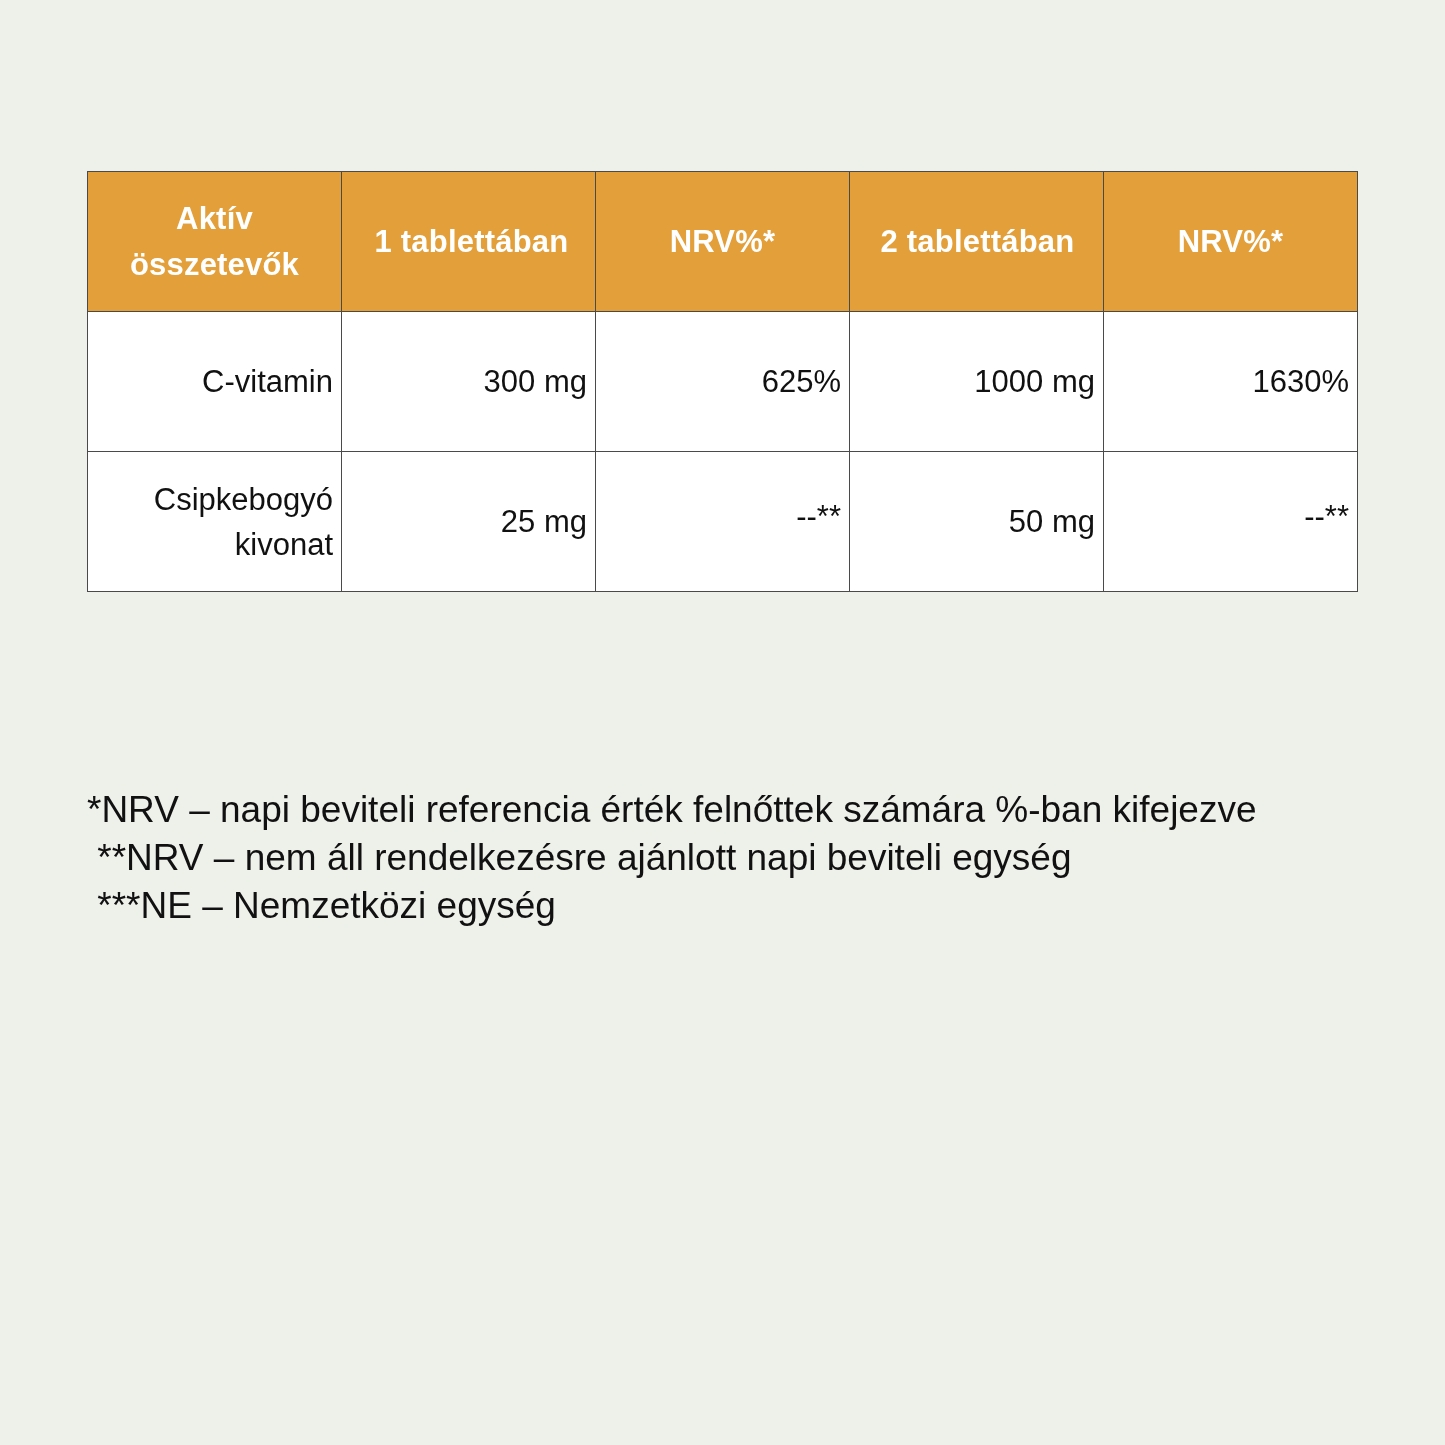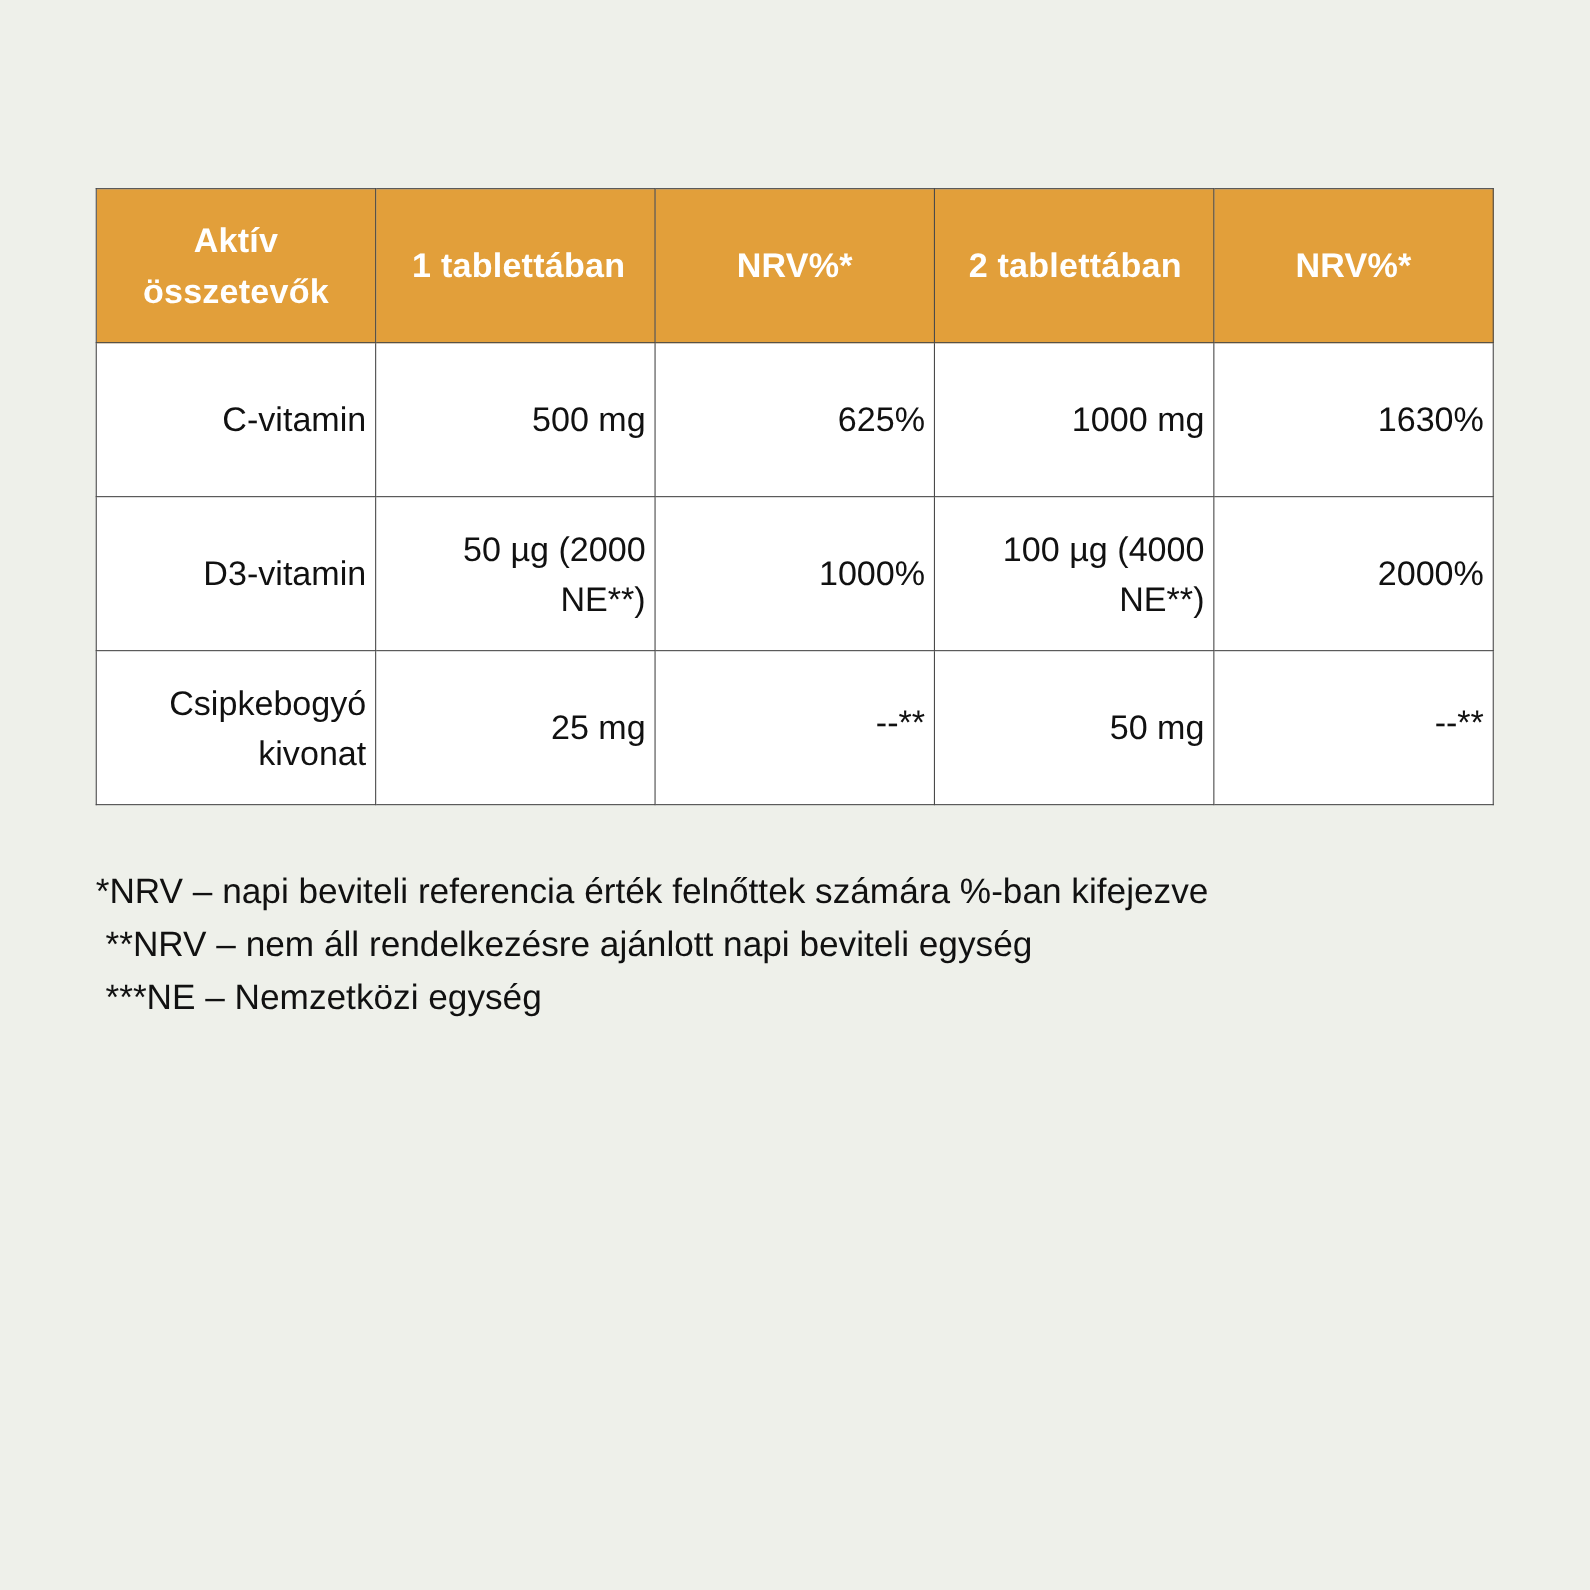--- a/index.html
+++ b/index.html
@@ -55,21 +55,21 @@
     }
     table.nutrition td.dash {
       vertical-align: middle;
       padding-bottom: 10px;
     }
     col.c { width: 254px; }
     .footnotes {
       position: absolute;
       left: 87px;
       top: 786px;
-      font-size: 32px;
+      font-size: 37px;
       line-height: 48px;
       color: #111;
     }
     .footnotes div { white-space: pre; }
   </style>
 </head>
 <body>
 
 <div class="table-wrap">
   <table class="nutrition">
@@ -85,31 +85,24 @@
         <th>Aktív összetevők</th>
         <th class="left-tight">1 tablettában</th>
         <th>NRV%*</th>
         <th class="left-tight" style="padding-left:8px">2 tablettában</th>
         <th>NRV%*</th>
       </tr>
     </thead>
     <tbody>
       <tr>
         <td>C-vitamin</td>
-        <td>500 mg</td>
+        <td>300 mg</td>
         <td>625%</td>
         <td>1000 mg</td>
         <td>1630%</td>
-      </tr>
-      <tr>
-        <td>D3-vitamin</td>
-        <td>50 µg (2000 NE**)</td>
-        <td>1000%</td>
-        <td>100 µg (4000 NE**)</td>
-        <td>2000%</td>
       </tr>
       <tr>
         <td>Csipkebogyó kivonat</td>
         <td>25 mg</td>
         <td class="dash">--**</td>
         <td>50 mg</td>
         <td class="dash">--**</td>
       </tr>
     </tbody>
   </table>

